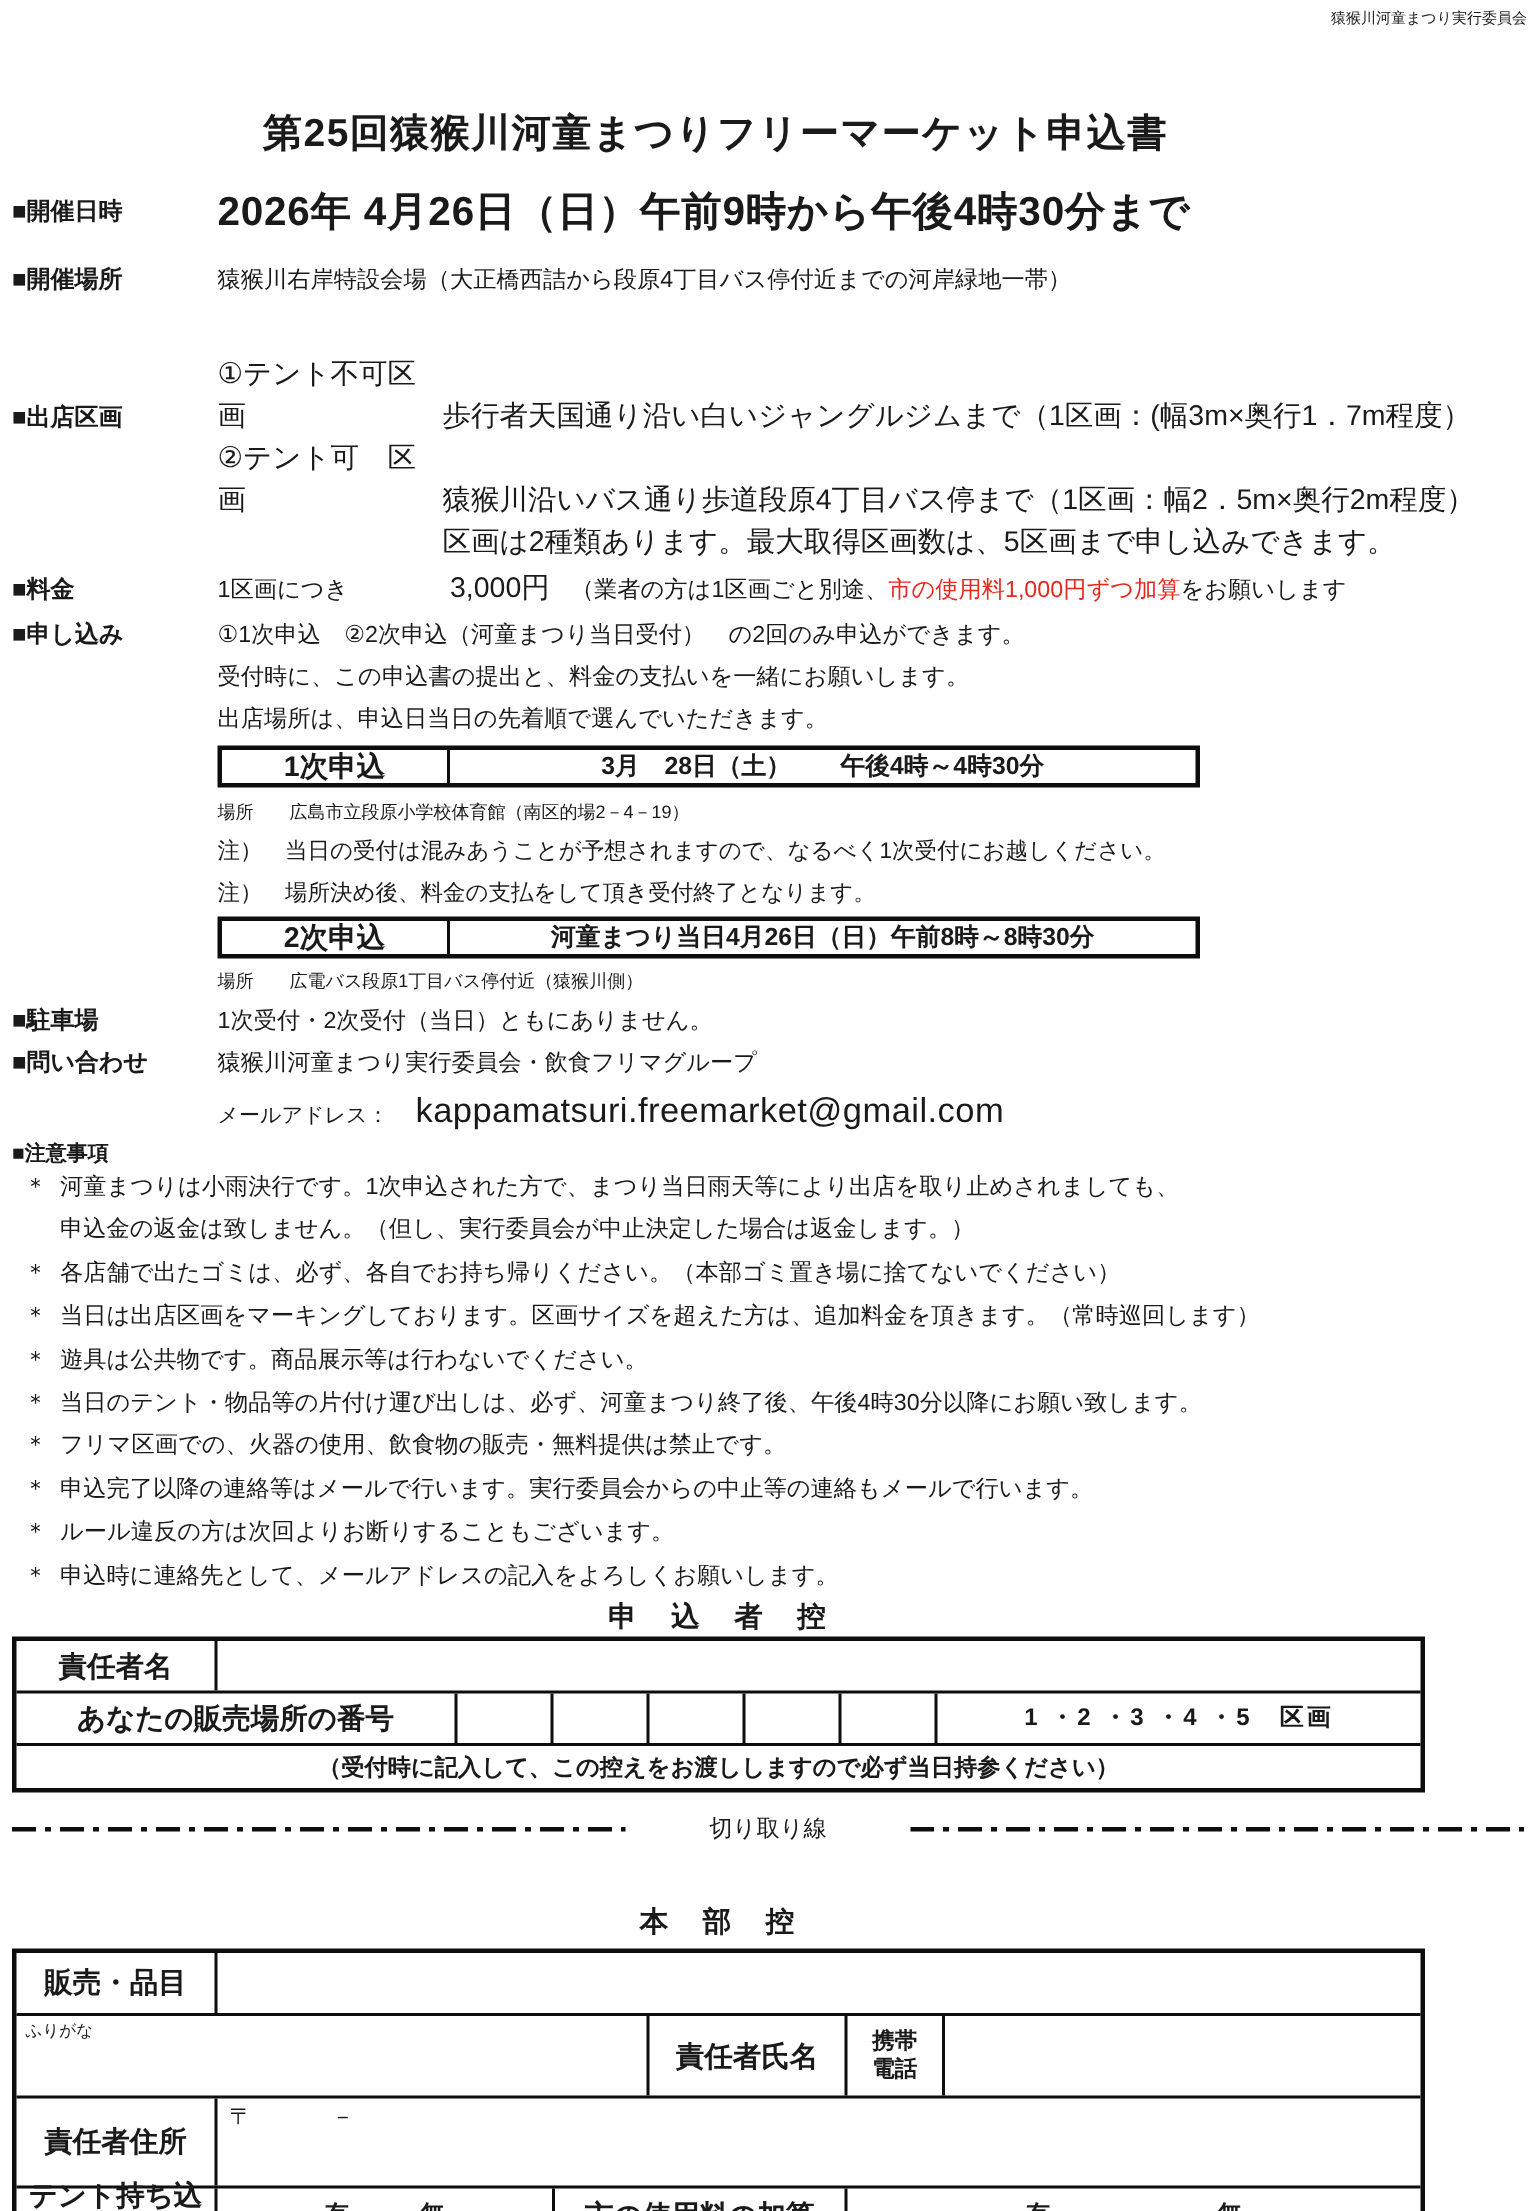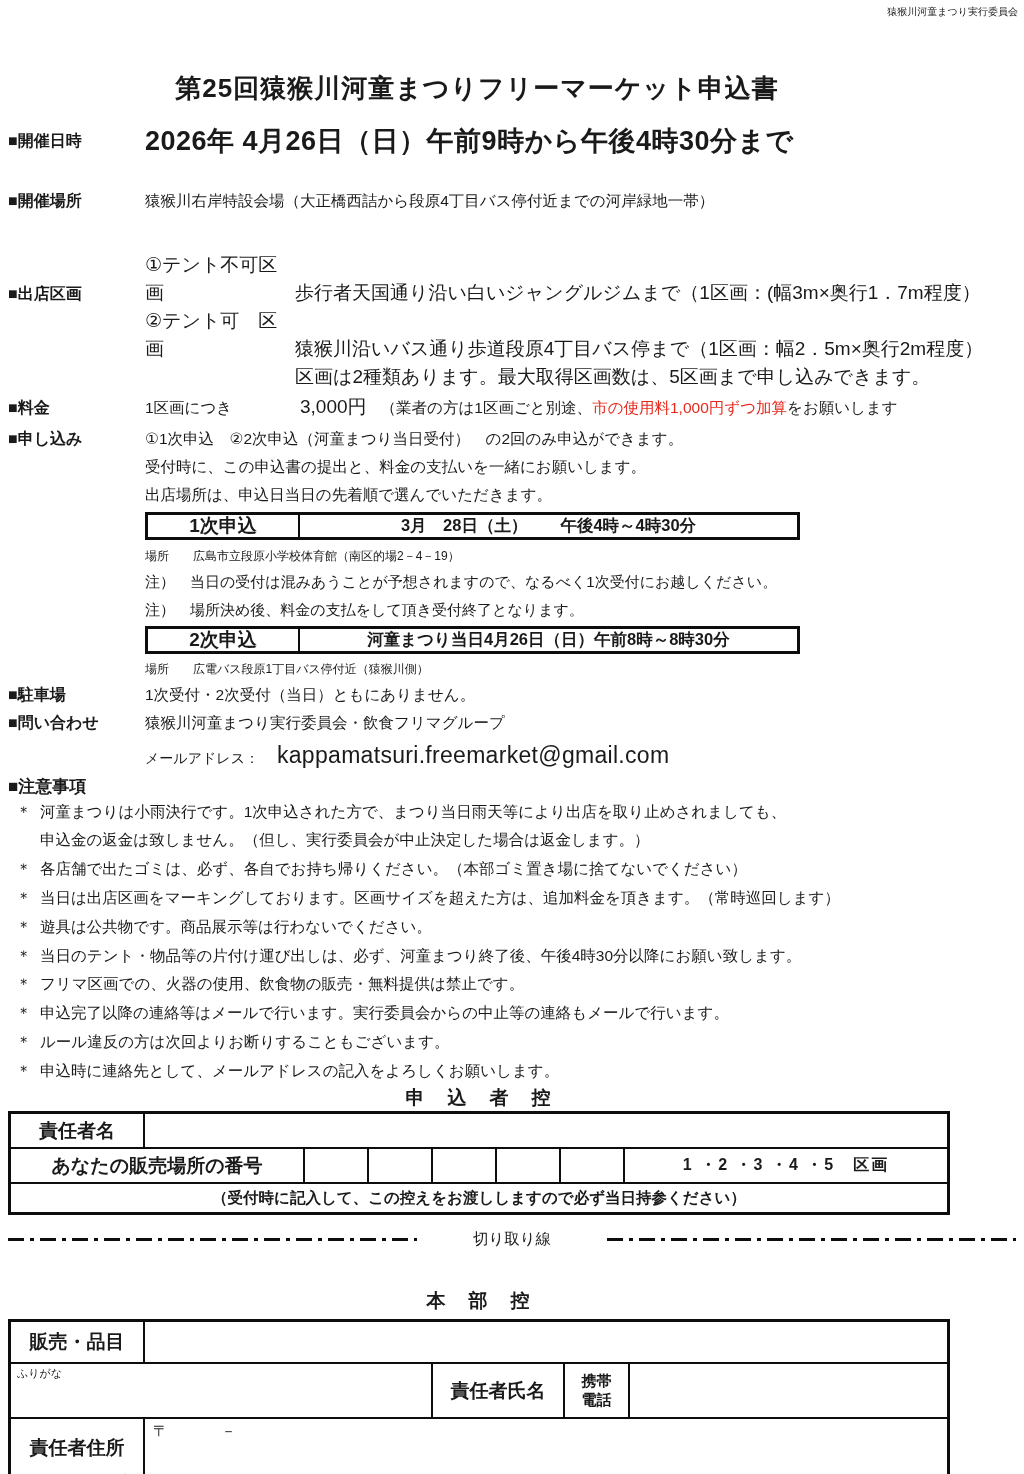--- a/index.html
+++ b/index.html
@@ -35,21 +35,21 @@
     display:flex; align-items:center; justify-content:center; font-weight:600; font-size:19px; }
   .sched-value { flex:1; display:flex; align-items:center; justify-content:center; font-weight:600; font-size:16.5px; }
 
   .plain-line { margin-left:145px; font-size:12px; font-weight:500; }
   .note-line { margin-left:145px; font-size:15px; font-weight:400; }
 
   .email-line { display:flex; align-items:baseline; margin-left:145px; }
   .email-label { font-size:14px; margin-right:18px; }
   .email-value { font-size:23px; letter-spacing:0.3px; }
 
-  .notes-head { margin-left:8px; font-size:17px; font-weight:600; }
+  .notes-head { margin-left:8px; font-size:14px; font-weight:600; }
   .note-item { display:flex; margin-left:16px; font-size:15.5px; line-height:28.8px; }
   .note-star { width:24px; flex:none; }
 
   .copy-title { width:942px; margin-left:8px; text-align:center; font-size:19px; font-weight:600; letter-spacing:2px; }
 
   .copy-table { width:942px; margin-left:8px; border:3px solid var(--line); }
   .trow { display:flex; border-top:2.5px solid var(--line); align-items:stretch; }
   .trow:first-child { border-top:none; }
   .tcell { border-left:2px solid var(--line); }
   .tcell:first-child { border-left:none; }
@@ -79,21 +79,21 @@
 
   <div class="org-header">猿猴川河童まつり実行委員会</div>
 
   <h1 class="doc-title">第25回猿猴川河童まつりフリーマーケット申込書</h1>
 
   <div class="info-row" style="margin-top:14px; align-items:center;">
     <span class="info-label">■開催日時</span>
     <span class="big-date">2026年 4月26日（日）午前9時から午後4時30分まで</span>
   </div>
 
-  <div class="info-row" style="margin-top:32px;">
+  <div class="info-row" style="margin-top:17px;">
     <span class="info-label">■開催場所</span>
     <span class="body-text">猿猴川右岸特設会場（大正橋西詰から段原4丁目バス停付近までの河岸緑地一帯）</span>
   </div>
 
   <div class="info-row" style="margin-top:4px;">
     <span class="info-label">■出店区画</span>
     <div class="booths-lines">
       <div>
         <span class="booth-head">①テント不可区画</span><span>歩行者天国通り沿い白いジャングルジムまで（1区画：(幅3m×奥行1．7m程度）</span>
       </div>

